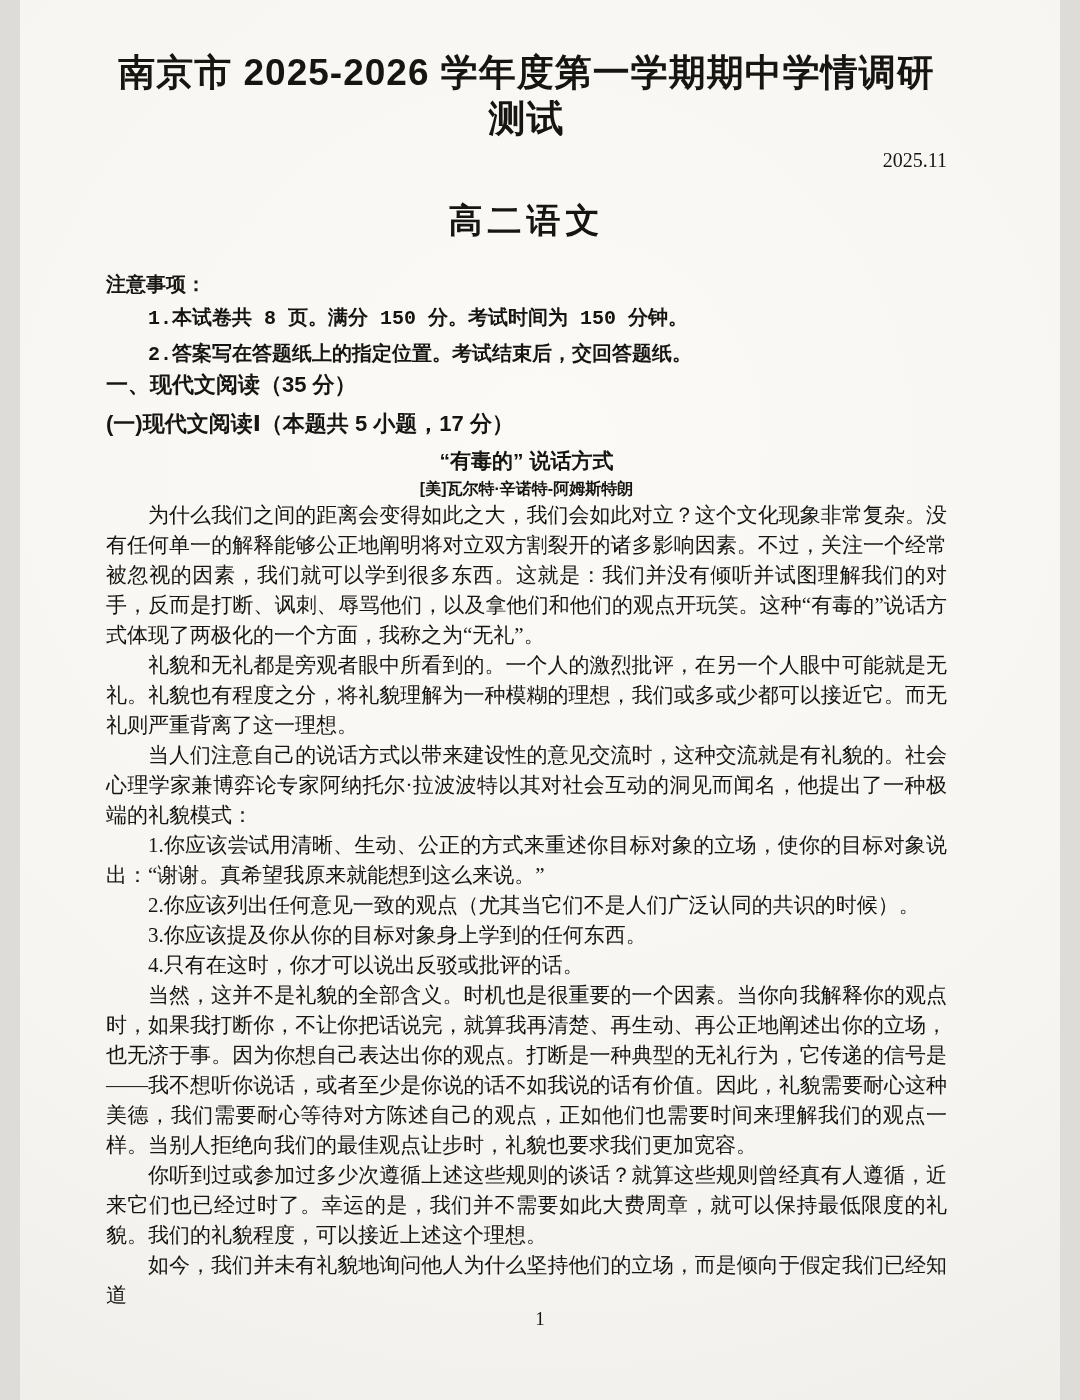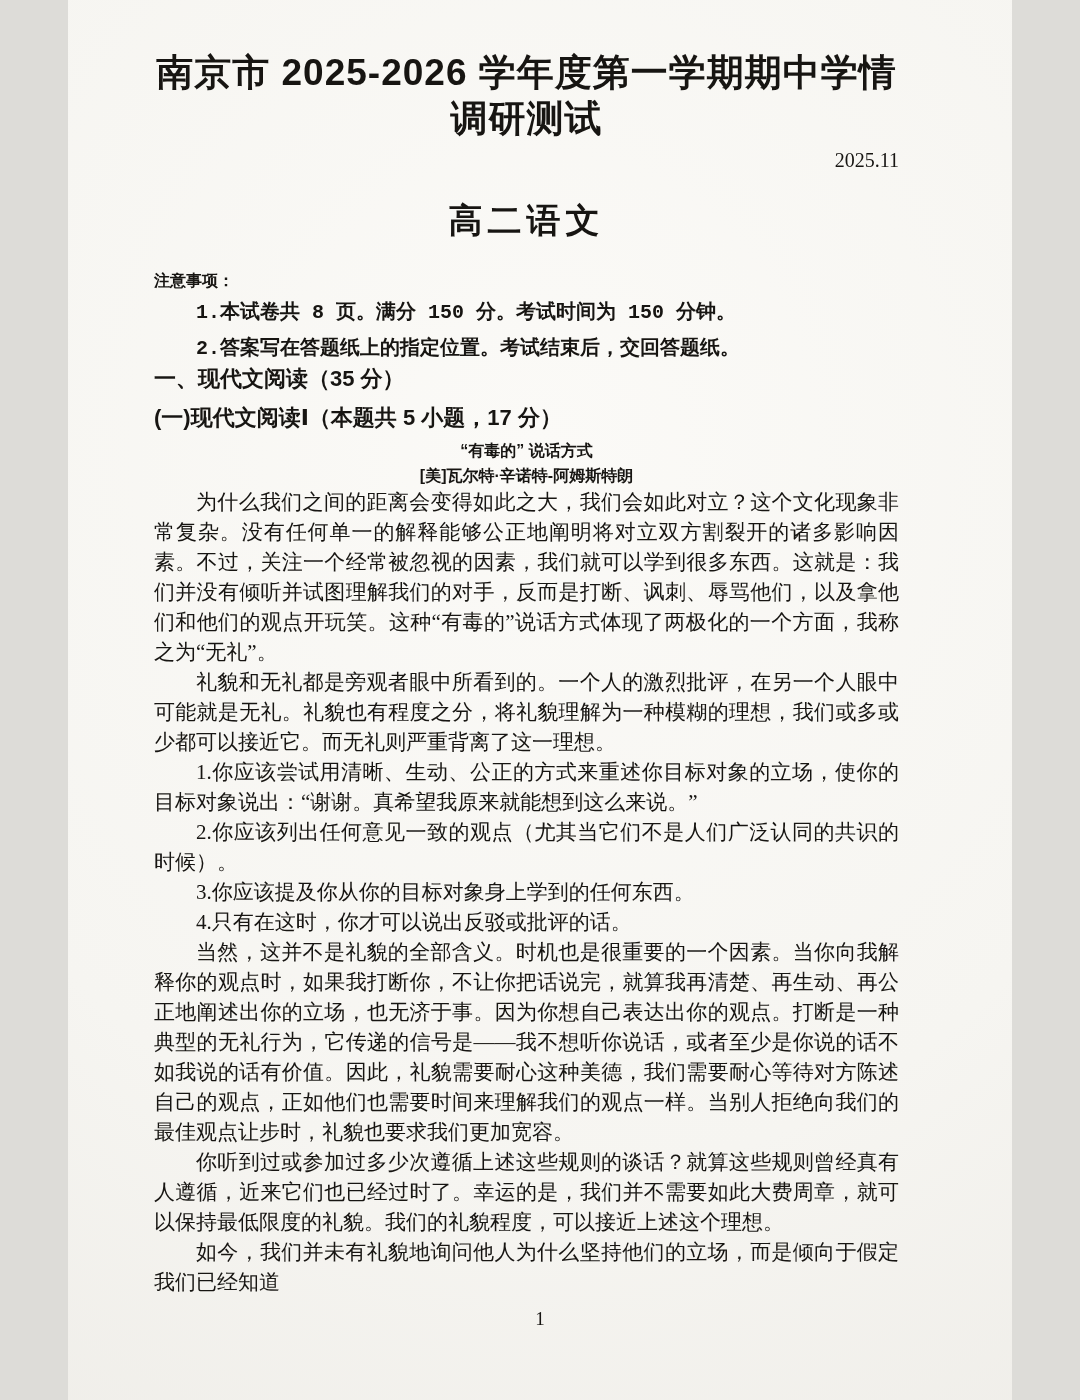--- a/index.html
+++ b/index.html
@@ -1,17 +1,17 @@
 <!DOCTYPE html>
 <html lang="zh"><head>
 <meta charset="utf-8">
 <style>
   html,body{margin:0;padding:0;background:#dddcd8;}
   .page{
-    width:944px;height:1400px;box-sizing:border-box;position:relative;overflow:hidden;
+    width:1040px;height:1400px;box-sizing:border-box;position:relative;overflow:hidden;
     margin:0 auto;
     padding:50px 113px 0 86px;
     background:
       radial-gradient(130% 95% at 50% 32%, #fbfaf7 0%, #f6f5f1 55%, #eceae5 100%);
     color:#171512;
     font-family:"Liberation Serif","DejaVu Serif",serif;
   }
   .title{
     margin:0;text-align:center;
     font-family:"Liberation Sans","DejaVu Sans",sans-serif;
@@ -20,41 +20,41 @@
   .date{
     text-align:right;font-size:20px;line-height:1.2;margin-top:5px;
     font-family:"Liberation Serif","DejaVu Serif",serif;
   }
   .subject{
     margin:26px 0 0;text-align:center;
     font-family:"Liberation Sans","DejaVu Sans",sans-serif;
     font-size:34px;font-weight:800;letter-spacing:5px;
   }
   .notices-heading{
-    margin-top:27px;font-size:16px;font-weight:700;
+    margin-top:27px;font-size:20px;font-weight:700;
     font-family:"Liberation Sans","DejaVu Sans",sans-serif;
   }
   .note{
     margin:5px 0 0 42px;font-size:20px;font-weight:700;line-height:31px;
     font-family:Liberation Mono, monospace;
   }
   .section-heading{
     font-size:22px;font-weight:700;
     font-family:"Liberation Sans","DejaVu Sans",sans-serif;
   }
   .sub-heading{
     margin-top:9px;font-size:22px;font-weight:700;
     font-family:"Liberation Sans","DejaVu Sans",sans-serif;
   }
   .instruction{
     margin:8px 0 0 44px;font-size:21px;font-weight:700;
     font-family:"Liberation Sans","DejaVu Sans",sans-serif;
   }
   .passage-title{
-    margin-top:8px;text-align:center;font-size:16px;font-weight:700;
+    margin-top:8px;text-align:center;font-size:21px;font-weight:700;
     font-family:"Liberation Sans","DejaVu Sans",sans-serif;
   }
   .passage-author{
     margin-top:4px;text-align:center;font-size:16px;font-weight:700;
     font-family:"Liberation Sans","DejaVu Sans",sans-serif;
   }
   .passage{margin-top:4px;}
   .para{
     margin:0;font-size:21px;line-height:30px;
     text-align:justify;text-indent:2em;
@@ -81,20 +81,21 @@
   </div>
 
   <div class="section-heading">一、现代文阅读（35 分）</div>
   <div class="sub-heading">(一)现代文阅读Ⅰ（本题共 5 小题，17 分）</div>
 
   <div class="passage">
     <div class="passage-title">“有毒的” 说话方式</div>
     <div class="passage-author">[美]瓦尔特·辛诺特-阿姆斯特朗</div>
     <p class="para">为什么我们之间的距离会变得如此之大，我们会如此对立？这个文化现象非常复杂。没有任何单一的解释能够公正地阐明将对立双方割裂开的诸多影响因素。不过，关注一个经常被忽视的因素，我们就可以学到很多东西。这就是：我们并没有倾听并试图理解我们的对手，反而是打断、讽刺、辱骂他们，以及拿他们和他们的观点开玩笑。这种“有毒的”说话方式体现了两极化的一个方面，我称之为“无礼”。</p>
     <p class="para">礼貌和无礼都是旁观者眼中所看到的。一个人的激烈批评，在另一个人眼中可能就是无礼。礼貌也有程度之分，将礼貌理解为一种模糊的理想，我们或多或少都可以接近它。而无礼则严重背离了这一理想。</p>
+    <p class="para">当人们注意自己的说话方式以带来建设性的意见交流时，这种交流就是有礼貌的。社会心理学家兼博弈论专家阿纳托尔·拉波波特以其对社会互动的洞见而闻名，他提出了一种极端的礼貌模式：</p>
     <p class="para">1.你应该尝试用清晰、生动、公正的方式来重述你目标对象的立场，使你的目标对象说出：“谢谢。真希望我原来就能想到这么来说。”</p>
     <p class="para">2.你应该列出任何意见一致的观点（尤其当它们不是人们广泛认同的共识的时候）。</p>
     <p class="para">3.你应该提及你从你的目标对象身上学到的任何东西。</p>
     <p class="para">4.只有在这时，你才可以说出反驳或批评的话。</p>
     <p class="para">当然，这并不是礼貌的全部含义。时机也是很重要的一个因素。当你向我解释你的观点时，如果我打断你，不让你把话说完，就算我再清楚、再生动、再公正地阐述出你的立场，也无济于事。因为你想自己表达出你的观点。打断是一种典型的无礼行为，它传递的信号是——我不想听你说话，或者至少是你说的话不如我说的话有价值。因此，礼貌需要耐心这种美德，我们需要耐心等待对方陈述自己的观点，正如他们也需要时间来理解我们的观点一样。当别人拒绝向我们的最佳观点让步时，礼貌也要求我们更加宽容。</p>
     <p class="para">你听到过或参加过多少次遵循上述这些规则的谈话？就算这些规则曾经真有人遵循，近来它们也已经过时了。幸运的是，我们并不需要如此大费周章，就可以保持最低限度的礼貌。我们的礼貌程度，可以接近上述这个理想。</p>
     <p class="para">如今，我们并未有礼貌地询问他人为什么坚持他们的立场，而是倾向于假定我们已经知道</p>
   </div>
 
   <div class="page-number">1</div>

